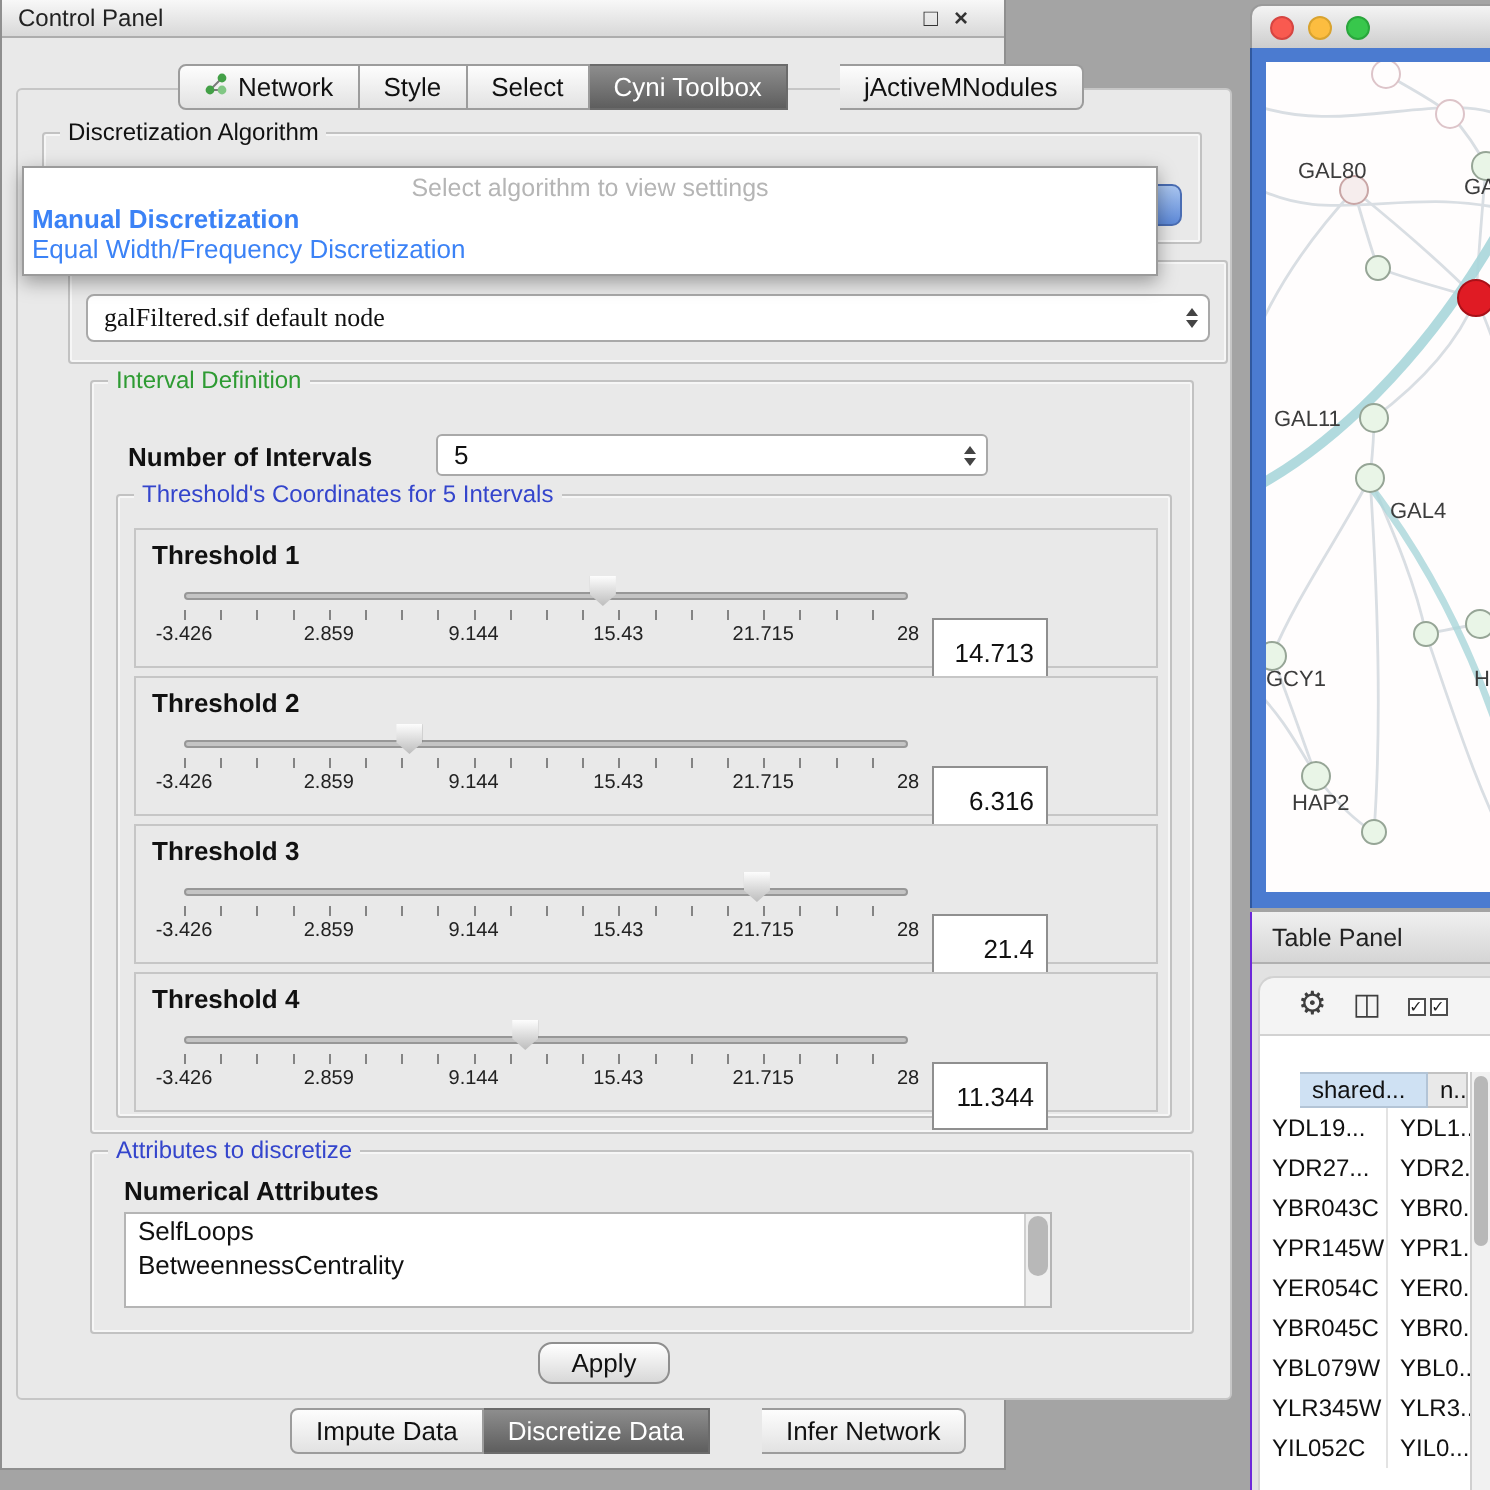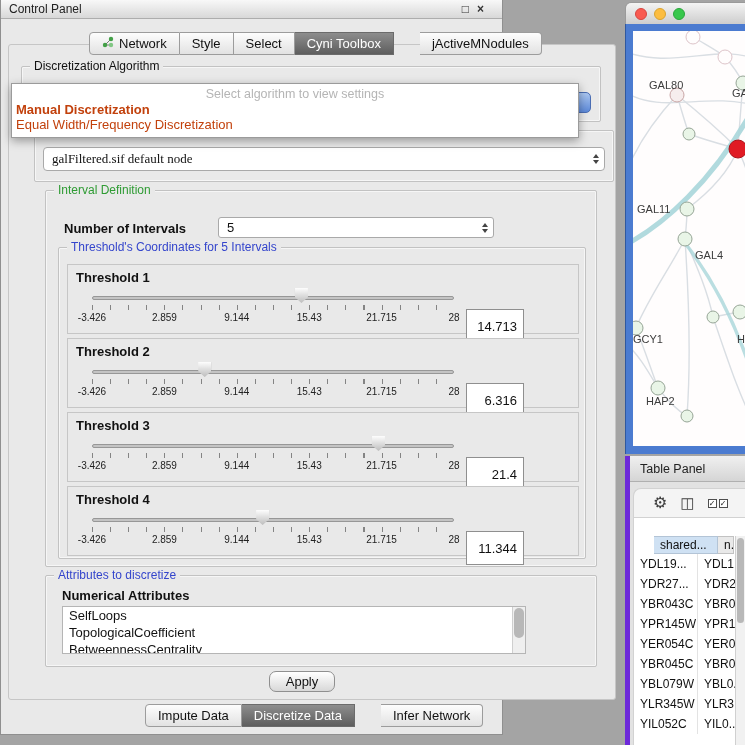--- a/index.html
+++ b/index.html
@@ -37,21 +37,21 @@
   .group-title.blue{color:#3445cc;}
   .bold{font-weight:bold;}
 
   
   .algo-group{left:20px;top:66px;width:580px;height:56px;}
   .combo-cap{position:absolute;left:556px;top:92px;width:34px;height:21px;border-radius:5px;background:linear-gradient(#aac6f0,#5d89d8);border:1px solid #4a6db3;z-index:5;}
 
   
   .dropdown{position:absolute;left:10px;top:83px;width:568px;background:#fff;border:1px solid #9b9b9b;box-shadow:0 3px 9px rgba(0,0,0,.35);z-index:30;padding:2px 0 5px 0;}
   .dd-placeholder{height:16px;line-height:16px;text-align:center;color:#b5b5b5;font-size:12.5px;}
-  .dd-option{height:15px;line-height:15px;padding-left:4px;font-size:13px;color:#c2410c;}
+  .dd-option{height:15px;line-height:15px;padding-left:4px;font-size:13px;color:#3b82f6;}
 
   
   .table-data-group{left:33px;top:130px;width:580px;height:52px;font-family:Liberation Serif, serif;}
   .combo{position:absolute;background:#fff;border:1px solid #a9a9a9;border-radius:4px;display:flex;align-items:center;}
   .combo-text{padding-left:8px;font-size:13px;color:#111;white-space:nowrap;overflow:hidden;}
   .combo-stepper{position:absolute;right:5px;top:50%;transform:translateY(-50%);display:flex;flex-direction:column;align-items:center;gap:2px;}
   .arr-up{width:0;height:0;border-left:3.5px solid transparent;border-right:3.5px solid transparent;border-bottom:4px solid #444;}
   .arr-dn{width:0;height:0;border-left:3.5px solid transparent;border-right:3.5px solid transparent;border-top:4px solid #444;}
   .td-combo{left:8px;right:8px;top:16px;height:24px;}
 
@@ -93,21 +93,21 @@
   .net-frame{position:absolute;left:0;top:22px;right:0;bottom:0;background:#4b7bd0;border-left:1px solid #30589e;}
   .net-canvas{position:absolute;left:7px;top:7px;right:-5px;bottom:8px;background:#fffdfd;overflow:hidden;}
   .net-canvas svg{position:absolute;left:0;top:0;}
   .edges path{stroke:#d9dee3;stroke-width:1.4;fill:none;}
   .edge-thick{stroke:#a9d6da;stroke-width:5;fill:none;opacity:.9;}
   .edge-thick2{stroke:#a9d6da;stroke-width:3.5;fill:none;opacity:.8;}
   .pink-node{fill:#fffdfd;stroke:#ddc4c9;stroke-width:1;}
   .node-label{font-family:"Liberation Sans",sans-serif;font-size:11px;fill:#3c3c3c;}
 
   
-  .table-panel{position:absolute;left:625px;top:456px;width:120px;height:289px;background:#e2e2e2;border-left:5px solid #6d28d9;}
+  .table-panel{position:absolute;left:625px;top:456px;width:120px;height:289px;background:#e2e2e2;border-left:1px solid #6d28d9;}
   .tp-header{position:absolute;left:0;top:0;right:0;height:26px;background:linear-gradient(#f0f0f0,#d5d5d5);border-bottom:1px solid #b0b0b0;display:flex;align-items:center;padding-left:10px;font-size:12.5px;color:#222;}
   .tp-toolbar{position:absolute;left:3px;top:32px;right:0;height:30px;background:#f4f4f4;border:1px solid #d2d2d2;border-right:none;border-radius:8px 0 0 0;display:flex;align-items:center;gap:13px;padding-left:19px;}
   .tool{color:#3e3e3e;font-size:16px;line-height:16px;}
   .tool.cols{font-size:15px;}
   .cb-pair{display:inline-flex;gap:2px;}
   .cb{width:9px;height:9px;border:1px solid #4e4e4e;background:#fff;font-size:8px;line-height:8px;text-align:center;color:#222;}
   .tp-table{position:absolute;left:3px;top:62px;right:0;bottom:0;background:#fff;border-left:1px solid #d2d2d2;}
   .thead{position:absolute;left:0;top:18px;right:11px;height:18px;display:flex;margin-left:20px;}
   .th{font-size:12px;display:flex;align-items:center;padding-left:6px;border:1px solid #c2c2c2;border-left:none;white-space:nowrap;overflow:hidden;}
   .th.c0{width:64px;background:#cfe1f3;border-color:#b3c4d6;}
@@ -270,21 +270,20 @@
       </div>
     </div>
   </div>
 
   <div class="group attrs-group">
     <span class="group-title blue">Attributes to discretize</span>
     <div class="attrs-label bold">Numerical Attributes</div>
     <div class="attr-list">
       <div class="items">
           <div class="list-item">SelfLoops</div>
-          <div class="list-item">TopologicalCoefficient</div>
           <div class="list-item">BetweennessCentrality</div>
         </div>
       <div class="list-scrollbar">
           <div class="sb-thumb"></div>
         </div>
     </div>
   </div>
 
   <button class="apply-btn">Apply</button>
 

